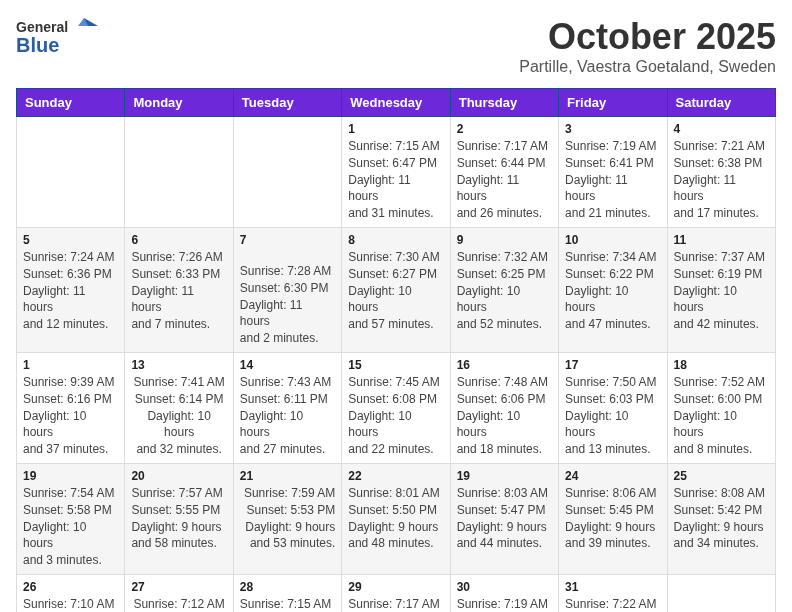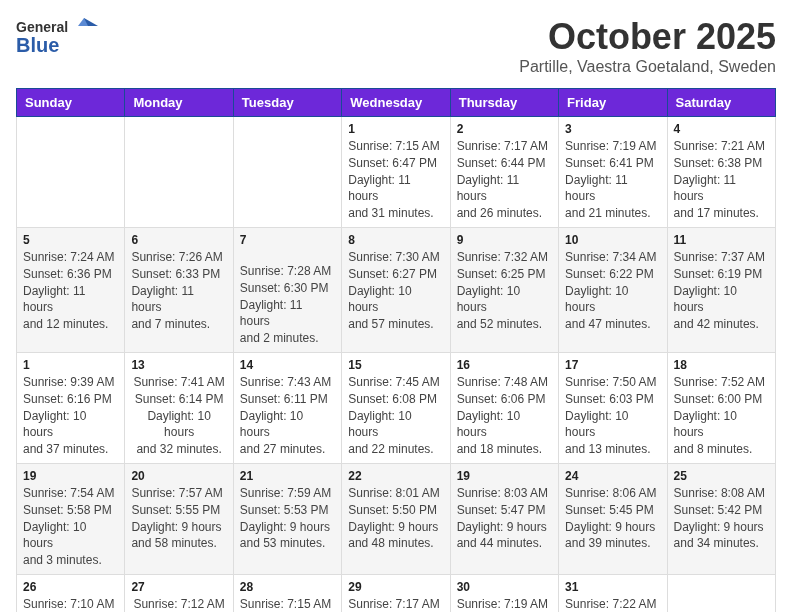--- a/index.html
+++ b/index.html
@@ -258,21 +258,21 @@
         </td>
         <td>
           <div class="day-number">20</div>
           <div class="day-info" style="white-space: pre-line;">Sunrise: 7:57 AM
 Sunset: 5:55 PM
 Daylight: 9 hours
 and 58 minutes.</div>
         </td>
         <td>
           <div class="day-number">21</div>
-          <div class="day-info" style="white-space: pre-line;">Sunrise: 7:59 AM
+          <div class="day-info" style="white-space: pre-line; text-align: right;">Sunrise: 7:59 AM
 Sunset: 5:53 PM
 Daylight: 9 hours
 and 53 minutes.</div>
         </td>
         <td>
           <div class="day-number">22</div>
           <div class="day-info" style="white-space: pre-line;">Sunrise: 8:01 AM
 Sunset: 5:50 PM
 Daylight: 9 hours
 and 48 minutes.</div>

